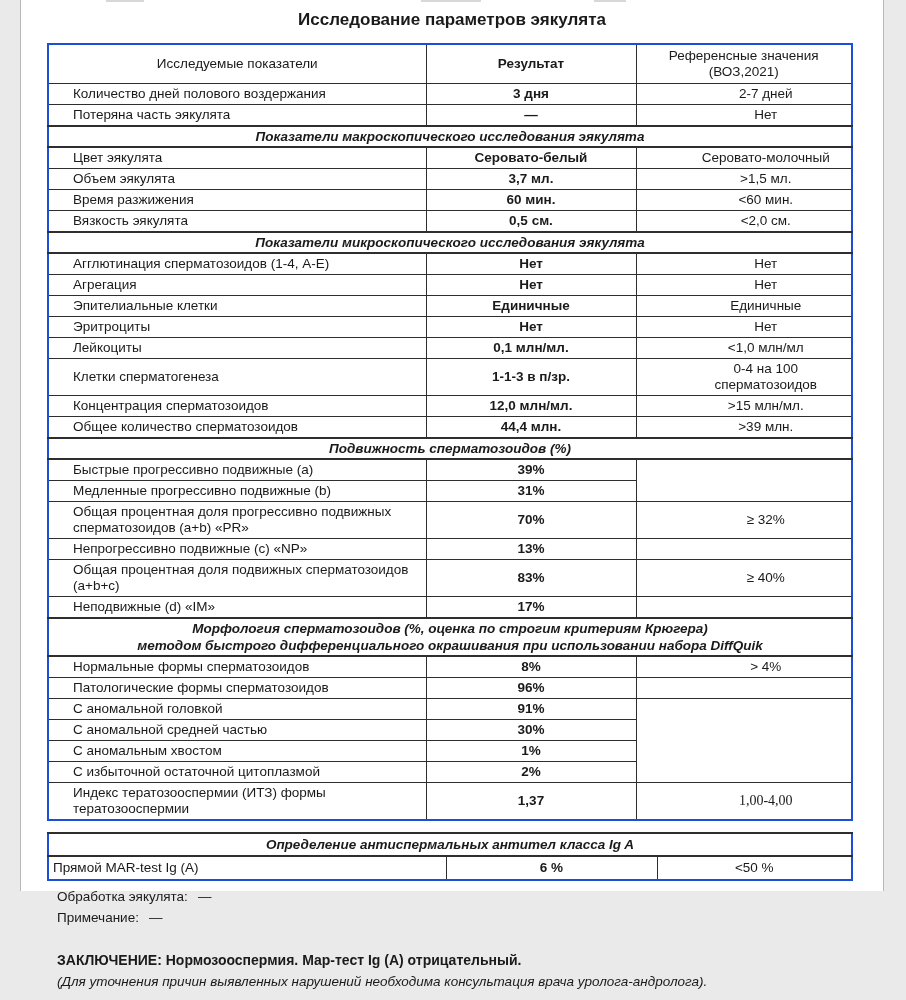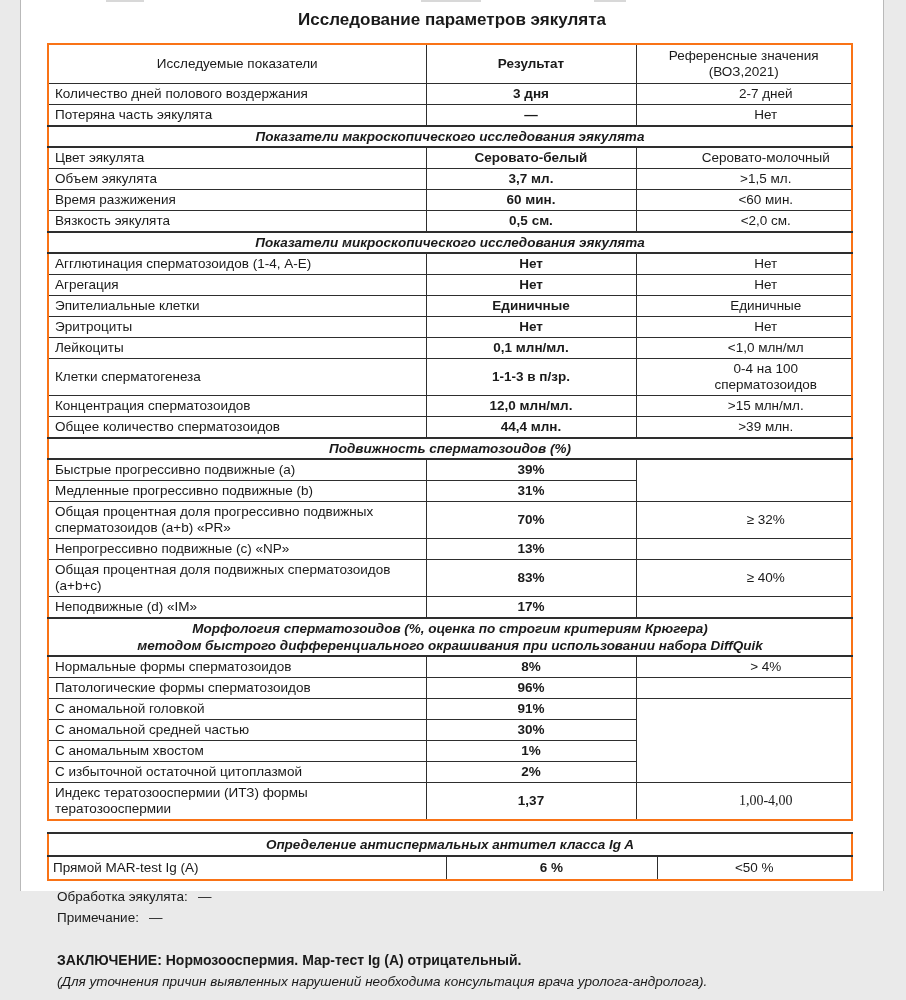--- a/index.html
+++ b/index.html
@@ -28,33 +28,33 @@
     text-align:center;
     font-size:17px;
     font-weight:bold;
   }
 
   table{
     border-collapse:collapse;
     table-layout:fixed;
     margin:13px 0 0 26px;
     width:804px;
-    border:2px solid #f97316;
+    border:2px solid #1d4ed8;
   }
   td,th{
     border:1px solid #2e2e2e;
     font-size:13.5px;
     line-height:16px;
     padding:2px 4px;
     vertical-align:middle;
     overflow:hidden;
   }
   th{font-weight:normal;text-align:center;}
   th.res-h{font-weight:bold;}
-  td.lbl{text-align:left;padding-left:6px;}
+  td.lbl{text-align:left;padding-left:24px;}
   td.res{text-align:center;font-weight:bold;}
   td.ref{text-align:center;padding-left:48px;}
   td.ref.serif{font-family:"Liberation Serif", serif;font-size:14px;}
   td.section{
     text-align:center;
     font-weight:bold;
     font-style:italic;
     padding:1px 4px;
     border-top-width:2px;
     border-bottom-width:2px;

